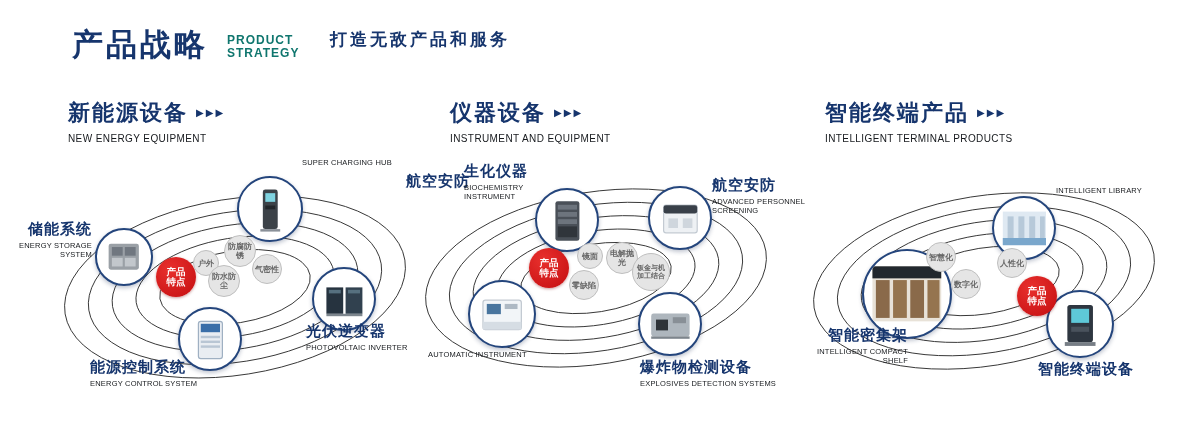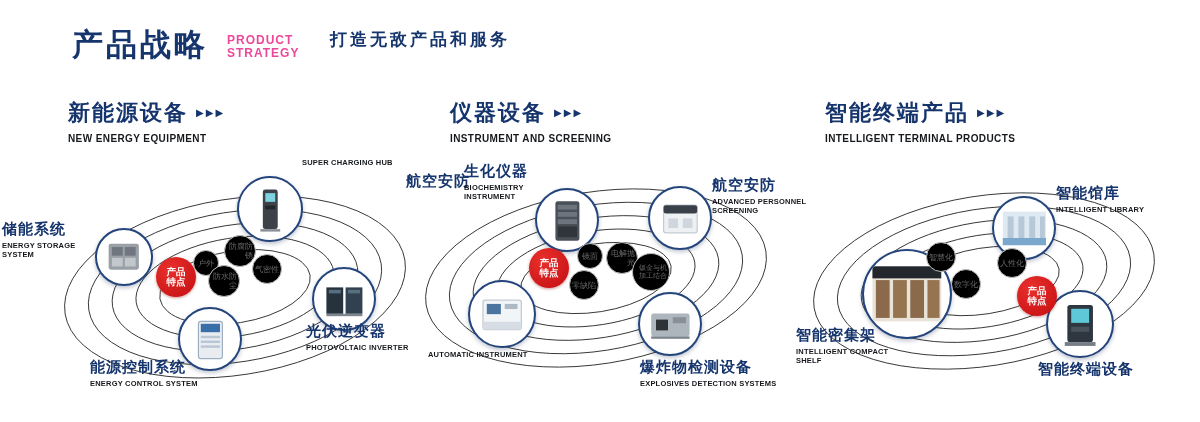--- a/index.html
+++ b/index.html
@@ -1,52 +1,52 @@
 <!DOCTYPE html>
 <html><head>
 <meta charset="utf-8">
 <style>
   html,body{margin:0;padding:0;}
   body{width:1200px;height:422px;background:#ffffff;font-family:"Liberation Sans","DejaVu Sans",sans-serif;position:relative;overflow:hidden;}
   .abs{position:absolute;}
   .zh{color:#16356d;font-weight:bold;}
-  .en{color:#15181c;font-weight:bold;}
+  .en{color:#15181c;font-weight:normal;}
   .header-title{left:72px;top:24px;font-size:31px;letter-spacing:3px;}
-  .header-sub{left:227px;top:34px;font-size:12px;line-height:13px;letter-spacing:1px;color:#ec4899;font-weight:bold;}
+  .header-sub{left:227px;top:34px;font-size:12px;line-height:13px;letter-spacing:1px;color:#0f766e;font-weight:bold;}
   .tagline{left:330px;top:28px;font-size:17px;letter-spacing:3px;}
   .sec-title{font-size:22px;letter-spacing:2px;}
   .chev{color:#16356d;font-size:10px;letter-spacing:2px;vertical-align:4px;margin-left:8px;font-weight:bold;}
   .sec-sub{font-size:10px;letter-spacing:.4px;margin-top:5px;}
   .orbits{position:absolute;}
   .node{position:absolute;border-radius:50%;background:#fff;border:2px solid #24457c;display:flex;align-items:center;justify-content:center;overflow:hidden;box-shadow:0 2px 4px rgba(20,40,80,.28);}
   .node svg{width:88%;height:88%;display:block;}
   .badge{position:absolute;border-radius:50%;background:radial-gradient(circle at 35% 30%, #e8302d, #c40d10);color:#fff;font-weight:bold;font-size:9.5px;line-height:10.5px;display:flex;flex-direction:column;align-items:center;justify-content:center;text-align:center;box-shadow:0 1px 3px rgba(120,0,0,.4);}
-  .bubble{position:absolute;border-radius:50%;background:#000000;border:1px solid #bfbfbf;color:#666;font-size:8px;line-height:9px;display:flex;align-items:center;justify-content:center;text-align:right;padding:2px;box-sizing:border-box;}
+  .bubble{position:absolute;border-radius:50%;background:#e5e5e5;border:1px solid #bfbfbf;color:#666;font-size:8px;line-height:9px;display:flex;align-items:center;justify-content:center;text-align:center;padding:2px;box-sizing:border-box;font-weight:bold;}
   .bubble.small-text{font-size:7px;line-height:8px;}
   .nlabel .zh{display:block;font-size:15px;letter-spacing:1px;}
   .nlabel .en{display:block;font-size:7.5px;letter-spacing:.2px;margin-top:2px;}
-  .r{text-align:left;}
+  .r{text-align:right;}
 </style>
 </head>
 <body>
 
 <div class="abs zh header-title">产品战略</div>
 <div class="abs header-sub">
   <div>PRODUCT</div>
   <div>STRATEGY</div>
 </div>
 <div class="abs zh tagline">打造无敌产品和服务</div>
 
 <div class="abs" style="left:68px;top:98px">
   <span class="zh sec-title">新能源设备</span><span class="chev">▶▶▶</span>
   <div class="en sec-sub">NEW ENERGY EQUIPMENT</div>
 </div>
 <div class="abs" style="left:450px;top:98px">
   <span class="zh sec-title">仪器设备</span><span class="chev">▶▶▶</span>
-  <div class="en sec-sub">INSTRUMENT AND SCREENING</div>
+  <div class="en sec-sub">INSTRUMENT AND EQUIPMENT</div>
 </div>
 <div class="abs" style="left:825px;top:98px">
   <span class="zh sec-title">智能终端产品</span><span class="chev">▶▶▶</span>
   <div class="en sec-sub">INTELLIGENT TERMINAL PRODUCTS</div>
 </div>
 
 <svg class="orbits" style="left:55px;top:188px" width="360" height="198" viewBox="0 0 360 198">
   <g transform="rotate(-9 180 99)" stroke="#2f2f2f" fill="none" stroke-width="0.9">
     <ellipse cx="180" cy="99" rx="172" ry="88"></ellipse>
     <ellipse cx="180" cy="99" rx="148" ry="75"></ellipse>
@@ -231,21 +231,20 @@
 <div class="badge" style="left:1017px;top:276px;width:40px;height:40px">
   <div>产品</div>
   <div>特点</div>
 </div>
 
 <div class="bubble" style="left:926px;top:242px;width:30px;height:30px">智慧化</div>
 <div class="bubble" style="left:997px;top:248px;width:30px;height:30px">人性化</div>
 <div class="bubble" style="left:951px;top:269px;width:30px;height:30px">数字化</div>
 
 <div class="abs nlabel" style="left:1056px;top:184px;width:110px">
-  <span class="zh">智能馆库</span>
   <span class="en">INTELLIGENT LIBRARY</span>
 </div>
 <div class="abs nlabel r" style="left:796px;top:326px;width:112px">
   <span class="zh">智能密集架</span>
   <span class="en">INTELLIGENT COMPACT SHELF</span>
 </div>
 <div class="abs nlabel" style="left:1038px;top:360px;width:135px">
   <span class="zh">智能终端设备</span>
 </div>
 

